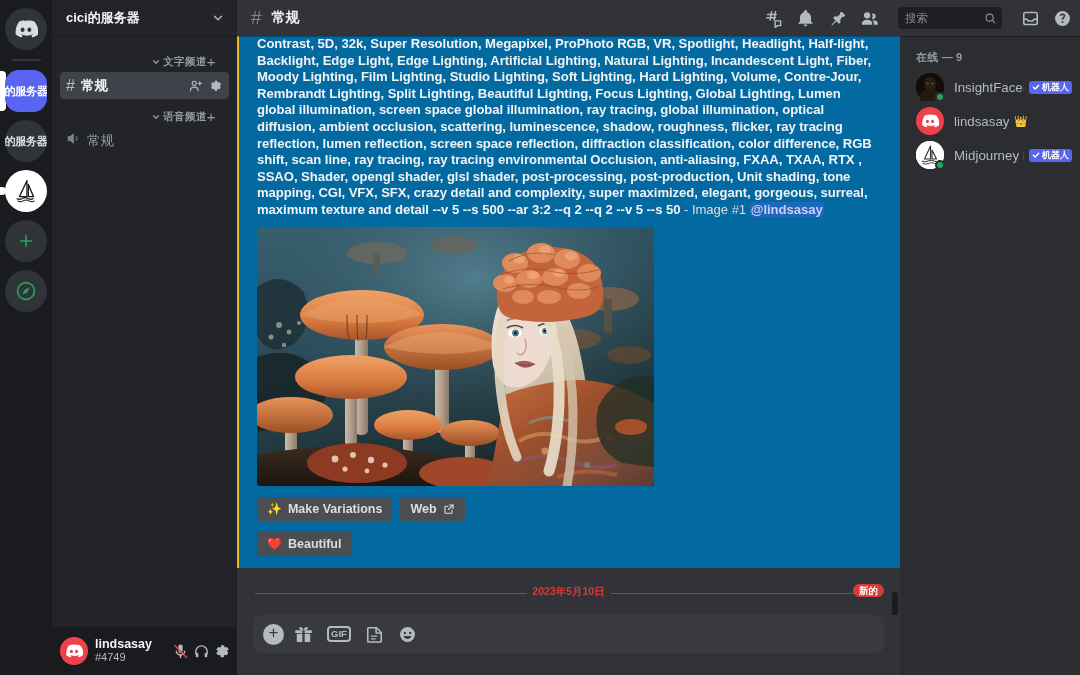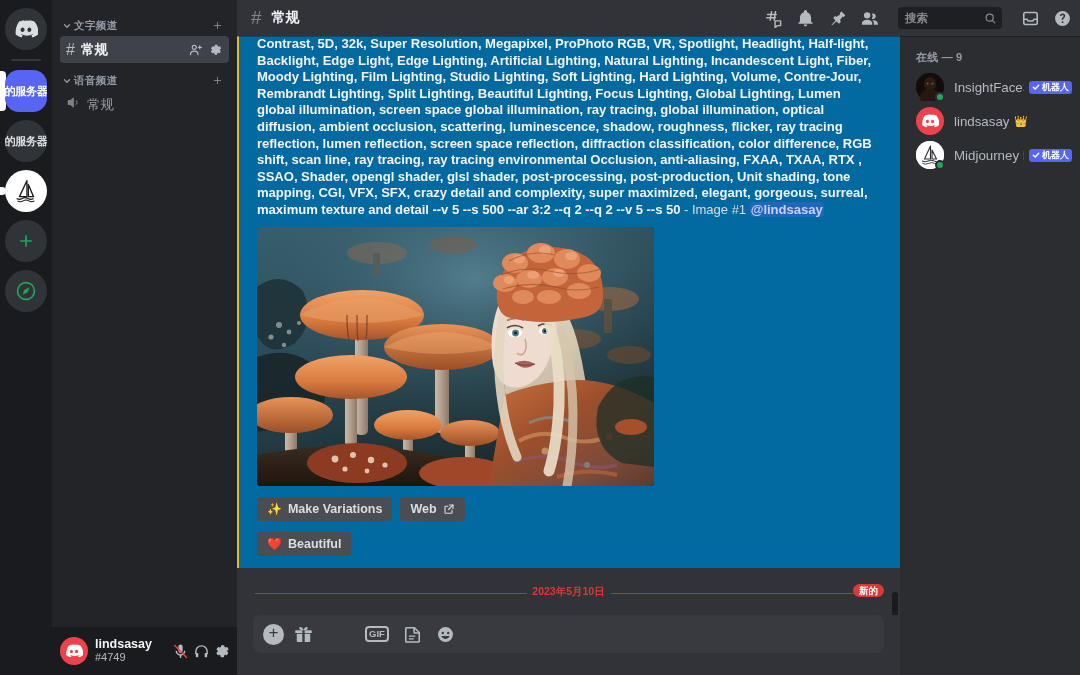--- a/index.html
+++ b/index.html
@@ -41,23 +41,23 @@
   
   .sidebar { width: 185px; height: 675px; background: #232428; display: flex; flex-direction: column; flex-shrink: 0; }
   .server-header {
     height: 36px; flex-shrink: 0; display: flex; align-items: center; justify-content: space-between;
     padding: 0 12px 0 14px; box-shadow: 0 1px 0 rgba(0,0,0,.28);
     color: #f2f3f5; font-size: 13px; font-weight: 700;
   }
   .chev { width: 14px; height: 14px; color: #b5bac1; }
   .channels { flex: 1; padding: 8px 0 0 0; overflow: hidden; }
   .cat {
-    display: flex; align-items: center; justify-content: space-between;
-    padding: 10px 15px 3px 10px; color: #949ba4;
-    font-size: 10.5px; font-weight: 700; letter-spacing: .4px; text-transform: uppercase; font-family: Liberation Serif, serif;
+    display: flex; align-items: center; justify-content: flex-end;
+    padding: 10px 21px 3px 10px; color: #949ba4;
+    font-size: 10.5px; font-weight: 700; letter-spacing: .4px; text-transform: uppercase;
   }
   .cat-left { display: flex; align-items: center; gap: 2px; }
   .cat-arrow { width: 10px; height: 10px; }
   .cat-plus { font-size: 15px; line-height: 1; color: #949ba4; font-weight: 400; }
   .chan {
     margin: 0 8px; height: 27px; border-radius: 4px; display: flex; align-items: center;
     padding: 0 6px; gap: 6px; color: #949ba4; font-size: 13.5px; font-weight: 500;
   }
   .chan.active { background: #3f4248; color: #f2f3f5; font-weight: 600; }
   .chan-hash { font-size: 16px; color: #7d828a; font-weight: 400; flex-shrink: 0; }
@@ -88,21 +88,21 @@
   }
   .tb-hash { color: #80848e; font-size: 19px; font-weight: 400; margin-right: 2px; }
   .tb-title { color: #f2f3f5; font-size: 14px; font-weight: 700; }
   .tb-spacer { flex: 1; }
   .tb-icons { display: flex; align-items: center; gap: 13px; color: #b5bac1; }
   .tb-icons svg { width: 19px; height: 19px; display: block; }
   .search-box {
     width: 104px; height: 22px; background: #1e1f22; border-radius: 4px;
     display: flex; align-items: center; padding: 0 5px 0 7px; margin: 0 6px;
   }
-  .search-ph { flex: 1; color: #87898c; font-size: 11.5px; font-weight: bold; }
+  .search-ph { flex: 1; color: #87898c; font-size: 11.5px; }
   .search-box svg { width: 13px; height: 13px; color: #87898c; }
 
   .body-row { flex: 1; display: flex; min-height: 0; }
   .chat-col { flex: 1; display: flex; flex-direction: column; min-width: 0; position: relative; }
   .msgs { flex: 1; position: relative; overflow: hidden; background: #313338; }
 
   .msg-highlight {
     position: relative; background: #0369a1; border-left: 2px solid #e8b923;
     padding: 0 18px 12px 18px; margin-top: -10px;
   }
@@ -153,21 +153,21 @@
   .plus-btn {
     width: 21px; height: 21px; border-radius: 50%; background: #b5bac1; color: #383a40;
     display: flex; align-items: center; justify-content: center; font-size: 17px; font-weight: 400;
     line-height: 0; flex-shrink: 0; padding-bottom: 2px;
   }
   .composer-ph { flex: 1; color: #6d6f78; font-size: 13.3px; }
   .comp-icons { display: flex; align-items: center; gap: 14px; color: #b5bac1; }
   .comp-icons svg { width: 19px; height: 19px; display: block; }
   .gif-badge {
     border: 2px solid #b5bac1; border-radius: 4px; color: #b5bac1;
-    font-size: 9.5px; font-weight: 700; padding: 1px 2px; line-height: 10px; margin-left: 38px;
+    font-size: 9.5px; font-weight: 700; padding: 1px 2px; line-height: 10px;
   }
 
   
   .members { width: 180px; background: #2b2d31; flex-shrink: 0; padding: 14px 0 0 0; }
   .mem-head { color: #949ba4; font-size: 11px; font-weight: 700; padding: 0 0 5px 16px; letter-spacing: .2px; }
   .mem-row { display: flex; align-items: center; gap: 10px; padding: 4px 8px 4px 16px; height: 34px; }
   .mem-av { width: 28px; height: 28px; border-radius: 50%; position: relative; flex-shrink: 0; overflow: visible; }
   .status-dot {
     position: absolute; right: -1px; bottom: -1px; width: 10px; height: 10px; border-radius: 50%;
     background: #23a55a; border: 2.5px solid #2b2d31;
@@ -239,20 +239,26 @@
         <svg viewBox="0 0 24 24" width="22" height="22">
           <circle cx="12" cy="12" r="9.2" fill="none" stroke="#23a55a" stroke-width="1.8"></circle>
           <path d="M16 8 L10.5 10.5 L8 16 L13.5 13.5 Z" fill="#23a55a"></path>
         </svg>
       </div>
     </div>
   </div>
 
   <div class="sidebar">
 
+    <div class="server-header">
+      <span>cici的服务器</span>
+      <svg class="chev" viewBox="0 0 24 24" fill="none" stroke="currentColor" stroke-width="2.4" stroke-linecap="round" stroke-linejoin="round">
+        <path d="M6 9l6 6 6-6"></path>
+      </svg>
+    </div>
 
     <div class="channels">
 
       <div class="cat">
         <div class="cat-left">
           <svg class="cat-arrow" viewBox="0 0 24 24" fill="none" stroke="currentColor" stroke-width="3" stroke-linecap="round" stroke-linejoin="round">
               <path d="M6 9l6 6 6-6"></path>
             </svg>
           <span>文字频道</span>
         </div>

